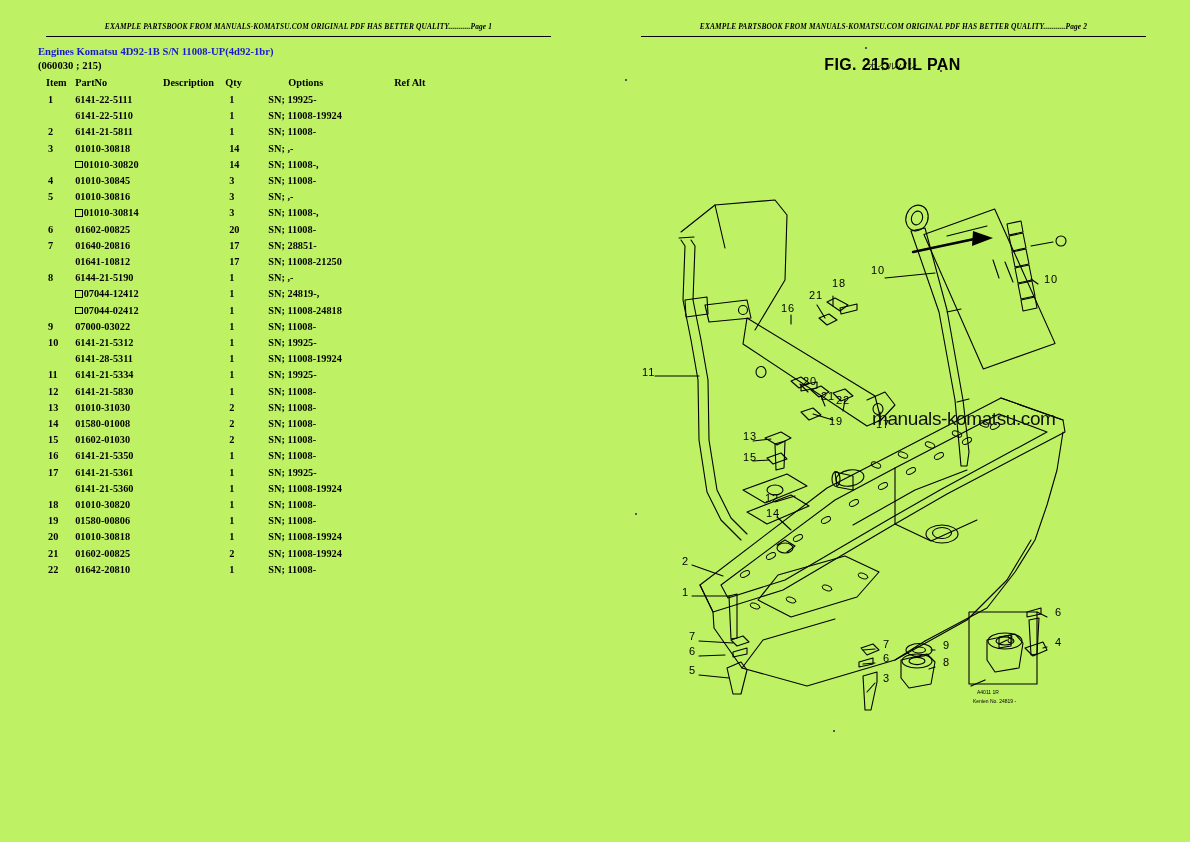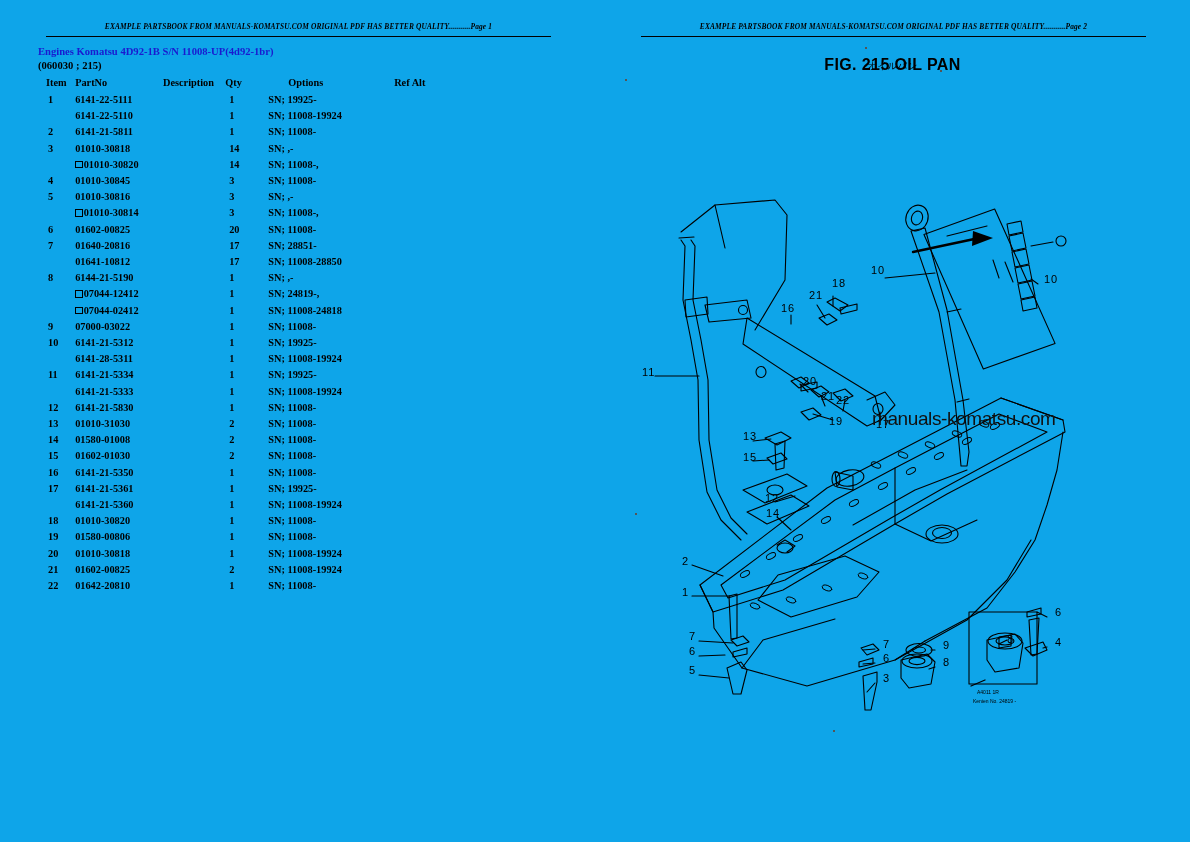--- a/index.html
+++ b/index.html
@@ -12,21 +12,21 @@
     height: 842px;
     position: relative;
     font-family: "Liberation Serif", serif;
     color: #000000;
     overflow: hidden;
   }
   .page {
     position: absolute;
     top: 0;
     height: 842px;
-    background: #0ea5e9;
+    background: #bef264;
   }
   #page-left  { left: 0;   width: 595px; }
   #page-right { left: 595px; width: 595px; }
 
   
   .running-head {
     position: absolute;
     left: 46px;
     top: 20px;
     width: 505px;
@@ -276,21 +276,21 @@
           <td class="c-desc"></td>
           <td class="c-qty">17</td>
           <td class="c-opt">SN; 28851-</td>
           <td class="c-ref"></td>
         </tr>
         <tr>
           <td class="c-item"></td>
           <td class="c-part">01641-10812</td>
           <td class="c-desc"></td>
           <td class="c-qty">17</td>
-          <td class="c-opt">SN; 11008-28850</td>
+          <td class="c-opt">SN; 11008-21250</td>
           <td class="c-ref"></td>
         </tr>
         <tr>
           <td class="c-item">8</td>
           <td class="c-part">6144-21-5190</td>
           <td class="c-desc"></td>
           <td class="c-qty">1</td>
           <td class="c-opt">SN; ,-</td>
           <td class="c-ref"></td>
         </tr>
@@ -333,28 +333,20 @@
           <td class="c-qty">1</td>
           <td class="c-opt">SN; 11008-19924</td>
           <td class="c-ref"></td>
         </tr>
         <tr>
           <td class="c-item">11</td>
           <td class="c-part">6141-21-5334</td>
           <td class="c-desc"></td>
           <td class="c-qty">1</td>
           <td class="c-opt">SN; 19925-</td>
-          <td class="c-ref"></td>
-        </tr>
-        <tr>
-          <td class="c-item"></td>
-          <td class="c-part">6141-21-5333</td>
-          <td class="c-desc"></td>
-          <td class="c-qty">1</td>
-          <td class="c-opt">SN; 11008-19924</td>
           <td class="c-ref"></td>
         </tr>
         <tr>
           <td class="c-item">12</td>
           <td class="c-part">6141-21-5830</td>
           <td class="c-desc"></td>
           <td class="c-qty">1</td>
           <td class="c-opt">SN; 11008-</td>
           <td class="c-ref"></td>
         </tr>

